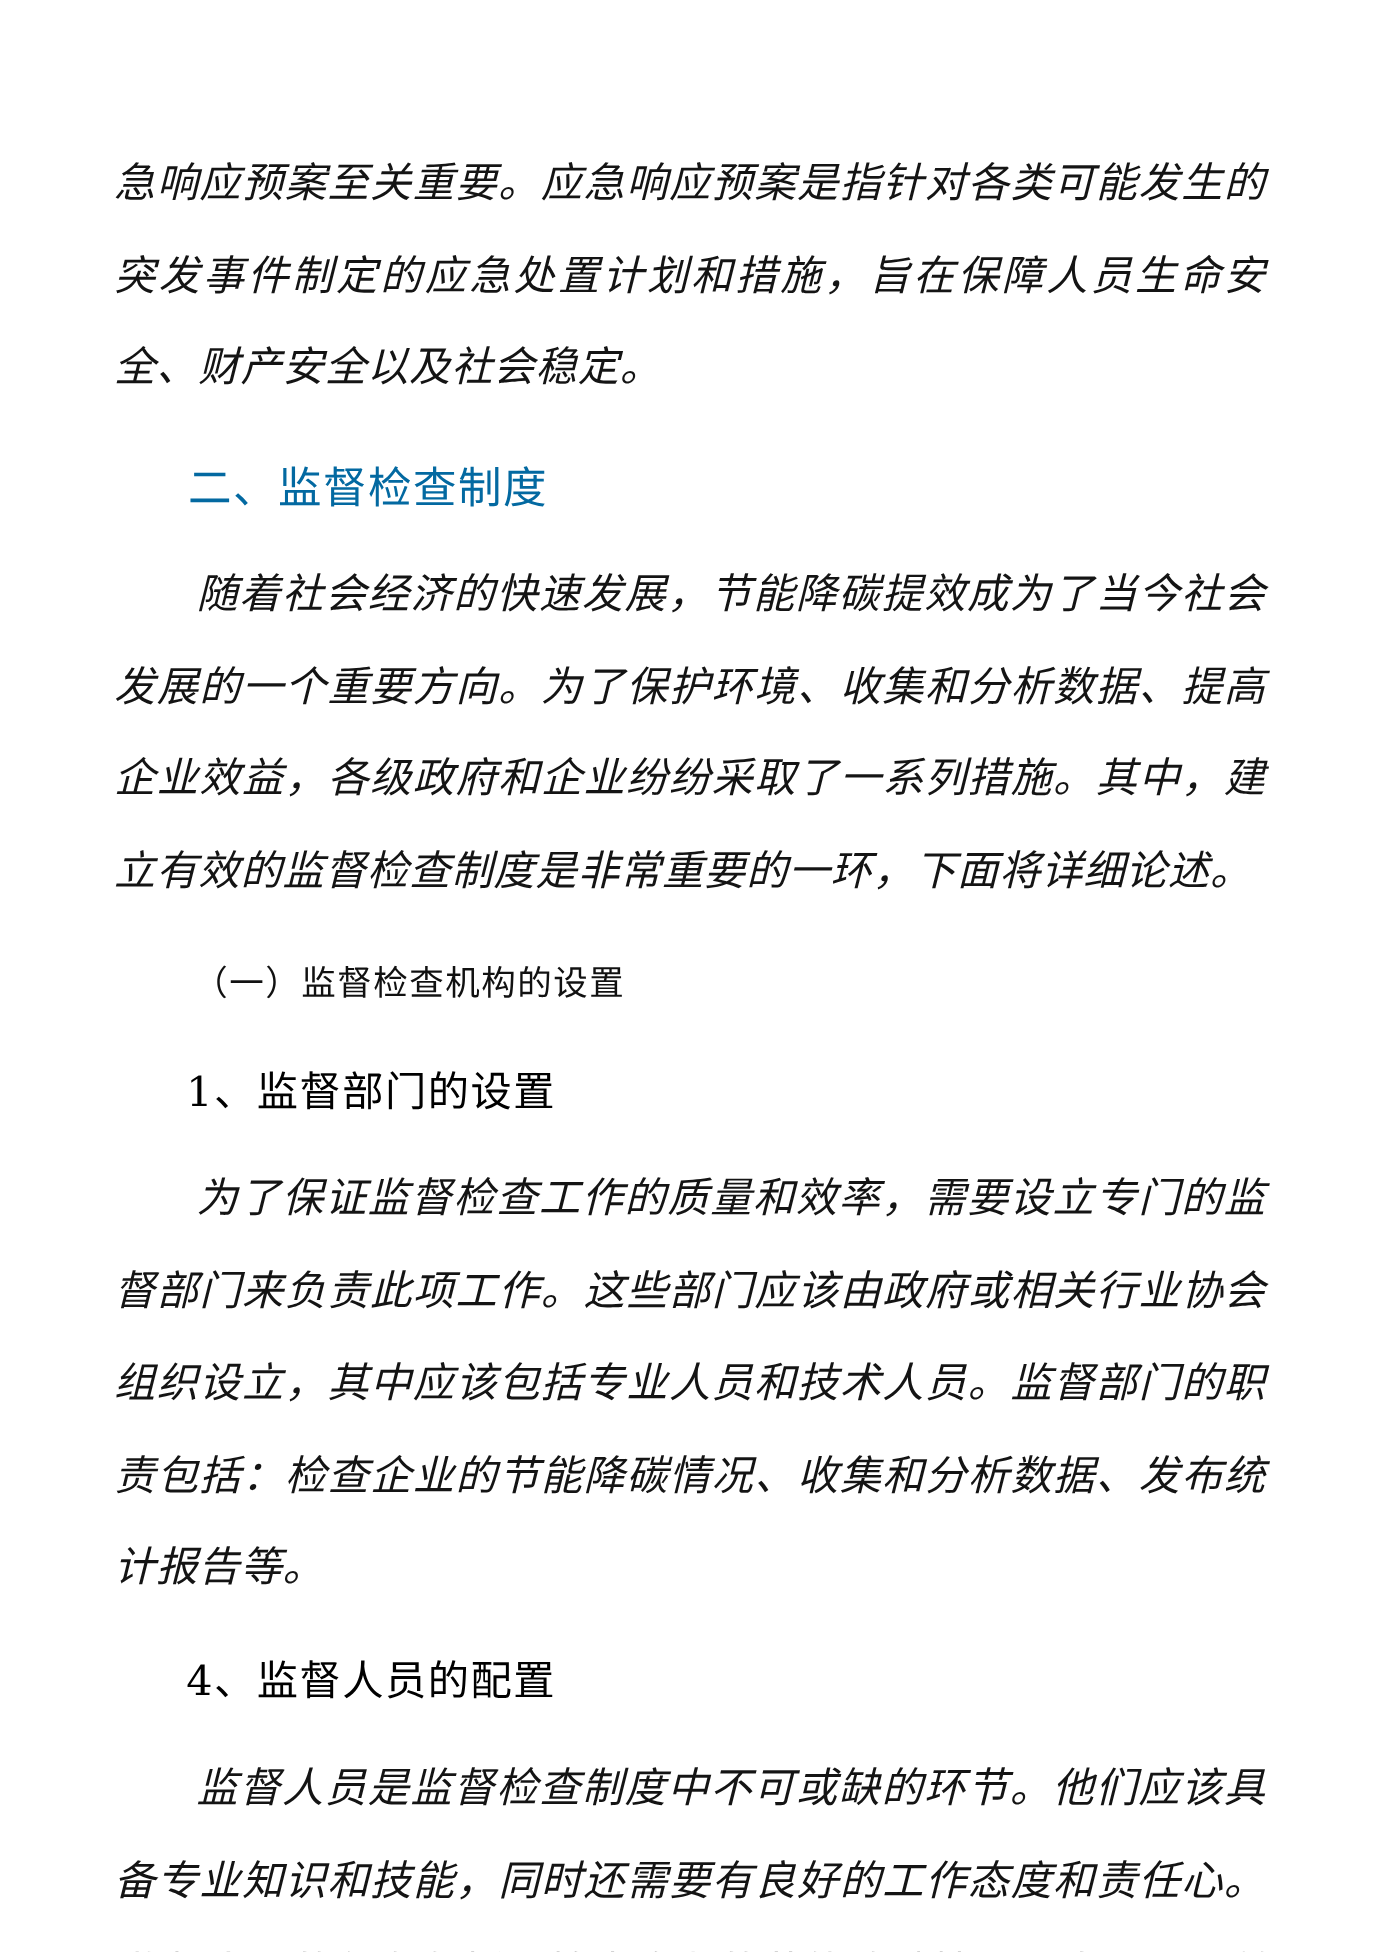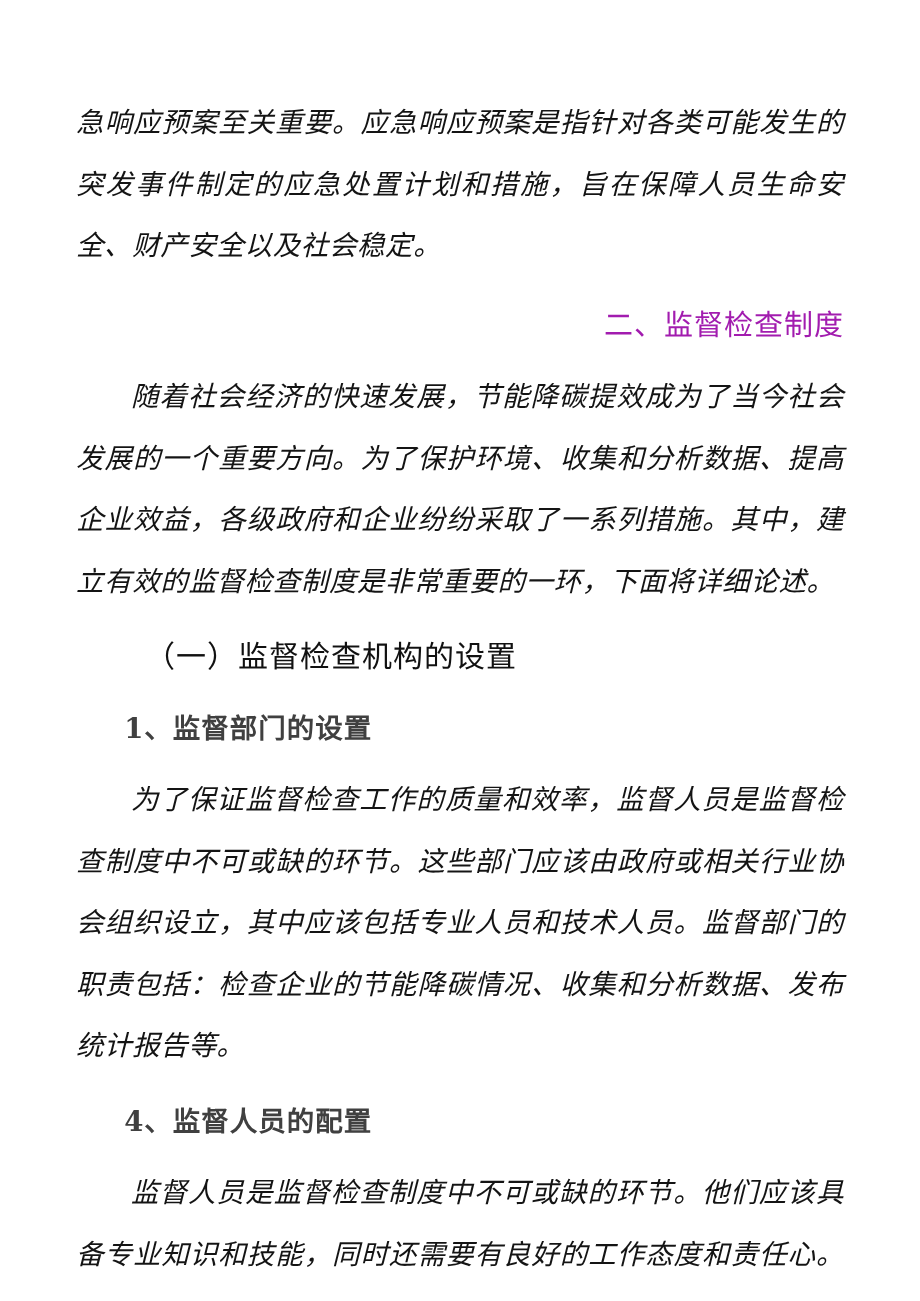--- a/index.html
+++ b/index.html
@@ -58,47 +58,47 @@
   
   .h-major {
     font-family: "DejaVu Serif", "Liberation Serif", serif;
     font-size: 29px;
     line-height: 61.5px;
     letter-spacing: 1px;
     margin: 0;
     text-indent: 1.7em;
     font-weight: 400;
     font-style: normal;
-    color: #a21caf;
-    text-align: right;
+    color: #0369a1;
+    text-align: left;
   }
 
   .h-sub {
     font-family: "DejaVu Serif", "Liberation Serif", serif;
-    font-size: 30px;
+    font-size: 23px;
     line-height: 61.5px;
     letter-spacing: 1px;
     margin: 0;
     text-indent: 2.3em;
     font-weight: 400;
     font-style: normal;
     color: #111111;
     text-align: left;
   }
 
   .h-num {
     font-family: "DejaVu Serif", "Liberation Serif", serif;
     font-size: 27.5px;
     line-height: 61.5px;
     letter-spacing: 1px;
     margin: 0;
     text-indent: 1.75em;
-    font-weight: 700;
+    font-weight: 400;
     font-style: normal;
-    color: #404040;
+    color: #000000;
     text-align: left;
   }
 
   
   .gap-heading-top { height: 18px; }
   .gap-heading-bot { height: 10px; }
   .gap-sub-top     { height: 14px; }
   .gap-small       { height: 10px; }
 </style>
 </head>
@@ -120,21 +120,21 @@
     <div class="gap-sub-top"></div>
 
     <h3 class="h-sub">（一）监督检查机构的设置</h3>
 
     <div class="gap-small"></div>
 
     <h4 class="h-num">1、监督部门的设置</h4>
 
     <div class="gap-small"></div>
 
-    <p class="para indent">为了保证监督检查工作的质量和效率，监督人员是监督检查制度中不可或缺的环节。这些部门应该由政府或相关行业协会组织设立，其中应该包括专业人员和技术人员。监督部门的职责包括：检查企业的节能降碳情况、收集和分析数据、发布统计报告等。</p>
+    <p class="para indent">为了保证监督检查工作的质量和效率，需要设立专门的监督部门来负责此项工作。这些部门应该由政府或相关行业协会组织设立，其中应该包括专业人员和技术人员。监督部门的职责包括：检查企业的节能降碳情况、收集和分析数据、发布统计报告等。</p>
 
     <div class="gap-sub-top"></div>
 
     <h4 class="h-num">4、监督人员的配置</h4>
 
     <div class="gap-small"></div>
 
     <p class="para indent">监督人员是监督检查制度中不可或缺的环节。他们应该具备专业知识和技能，同时还需要有良好的工作态度和责任心。监督人员的任务包括：检查企业的节能降碳情况，发现问题并及时处理，指导企业制定合理的节能降碳计划等。</p>
 
   </div>

